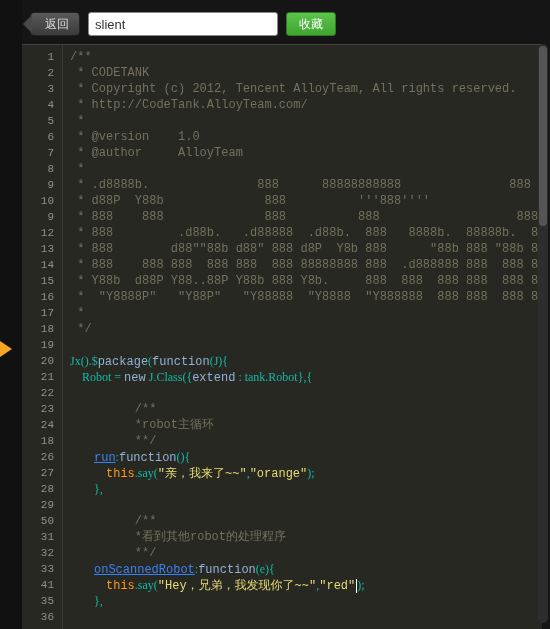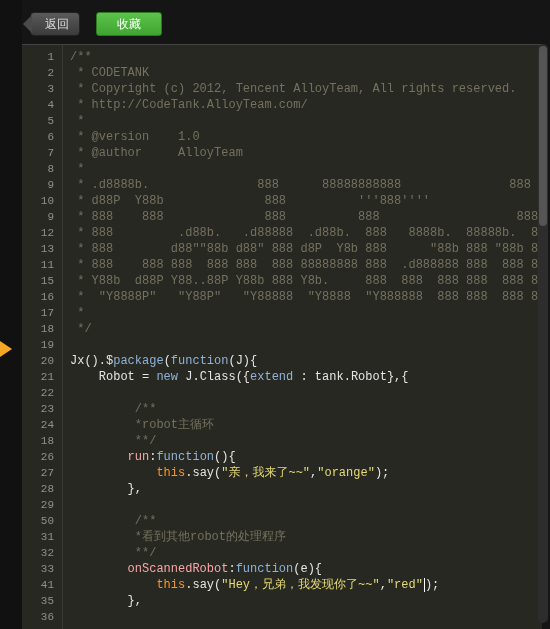--- a/index.html
+++ b/index.html
@@ -1,71 +1,72 @@
 <!DOCTYPE html>
 <html><head>
 <meta charset="utf-8">
 <style>
   html,body{margin:0;padding:0;background:#1a1a1a;width:550px;height:629px;overflow:hidden;font-family:"Helvetica Neue",Arial,sans-serif;}
   .app{width:550px;height:629px;position:relative;background:#151515;}
   .sidebar{position:absolute;left:0;top:0;width:22px;height:629px;background:#111;}
   .arrow-ind{position:absolute;left:0;top:341px;width:0;height:0;border-top:8px solid transparent;border-bottom:8px solid transparent;border-left:12px solid #f5a623;}
-  .topbar{position:absolute;left:30px;top:10px;right:10px;height:28px;display:flex;align-items:center;gap:16px;}
+  .topbar{position:absolute;left:30px;top:10px;right:10px;height:28px;display:flex;align-items:center;gap:8px;}
   .back-btn{height:24px;background:linear-gradient(#5a5a5a,#3b3b3b);border:1px solid #222;border-radius:4px;color:#ddd;font-size:12px;padding:0 10px 0 14px;position:relative;display:flex;align-items:center;box-sizing:border-box;}
   .back-btn::before{content:"";position:absolute;left:-8px;top:2px;width:0;height:0;border-top:9px solid transparent;border-bottom:9px solid transparent;border-right:9px solid #4a4a4a;}
   .name-input{flex:0 0 140px;height:24px;background:#fff;border:1px solid #888;border-radius:3px;font-size:13px;padding:0 6px;color:#333;box-sizing:border-box;}
-  .fav-btn{height:24px;background:linear-gradient(#5bc24b,#3fa530);border:1px solid #2e7a21;border-radius:3px;color:#fff;font-size:12px;padding:0 20px;box-sizing:border-box;}
+  .fav-btn{height:24px;background:linear-gradient(#5bc24b,#3fa530);border:1px solid #2e7a21;border-radius:3px;color:#fff;font-size:12px;padding:0 12px;box-sizing:border-box;}
   .editor{position:absolute;left:22px;right:8px;top:44px;bottom:0;background:#272822;border-top:1px solid #444;font-family:Consolas,"Courier New",monospace;font-size:12px;overflow:hidden;}
   .gutter{position:absolute;left:0;top:0;width:40px;bottom:0;background:#272822;border-right:1px solid #3a3a34;padding-top:4px;}
   .gutter div{height:16px;line-height:16px;color:#8f908a;font-size:11px;text-align:right;padding-right:8px;}
   .code{position:absolute;left:40px;right:0;top:0;bottom:0;padding:4px 0 0 8px;white-space:pre;color:#f8f8f2;}
   .code .line{height:16px;line-height:16px;}
   .c-comment{color:#75715e;}
   .c-keyword{color:#8fb3d9;}
-  .c-func{color:#fca5a5;}
+  .c-func{color:#3b82f6;text-decoration:underline;}
   .c-string{color:#e6db74;}
   .c-this{color:#fd971f;}
-  .c-punc{color:#e5e5e5;}
+  .c-punc{color:#14b8a6;font-family:Liberation Serif, serif;}
   .cursor{display:inline-block;width:1px;height:14px;background:#fff;vertical-align:middle;margin-left:1px;}
   .scrollbar{position:absolute;right:2px;top:44px;bottom:6px;width:10px;background:#2d2d2d;border-radius:5px;}
   .scroll-thumb{position:absolute;left:1px;right:1px;top:2px;height:180px;background:#555;border-radius:4px;}
 </style>
 </head>
 <body>
 
 <div class="app">
   <div class="sidebar">
     <div class="arrow-ind"></div>
   </div>
 
   <div class="topbar">
     <div class="back-btn">
       <span>返回</span>
     </div>
+    <input class="name-input" value="slient" style="">
     <button class="fav-btn">
       <span>收藏</span>
     </button>
   </div>
 
   <div class="editor">
     <div class="gutter" id="gutter">
         <div>1</div>
         <div>2</div>
         <div>3</div>
         <div>4</div>
         <div>5</div>
         <div>6</div>
         <div>7</div>
         <div>8</div>
         <div>9</div>
         <div>10</div>
         <div>9</div>
         <div>12</div>
         <div>13</div>
-        <div>11</div>
+        <div>14</div>
         <div>15</div>
         <div>16</div>
         <div>17</div>
         <div>18</div>
         <div>19</div>
         <div>20</div>
         <div>21</div>
         <div>22</div>
         <div>23</div>
         <div>24</div>

